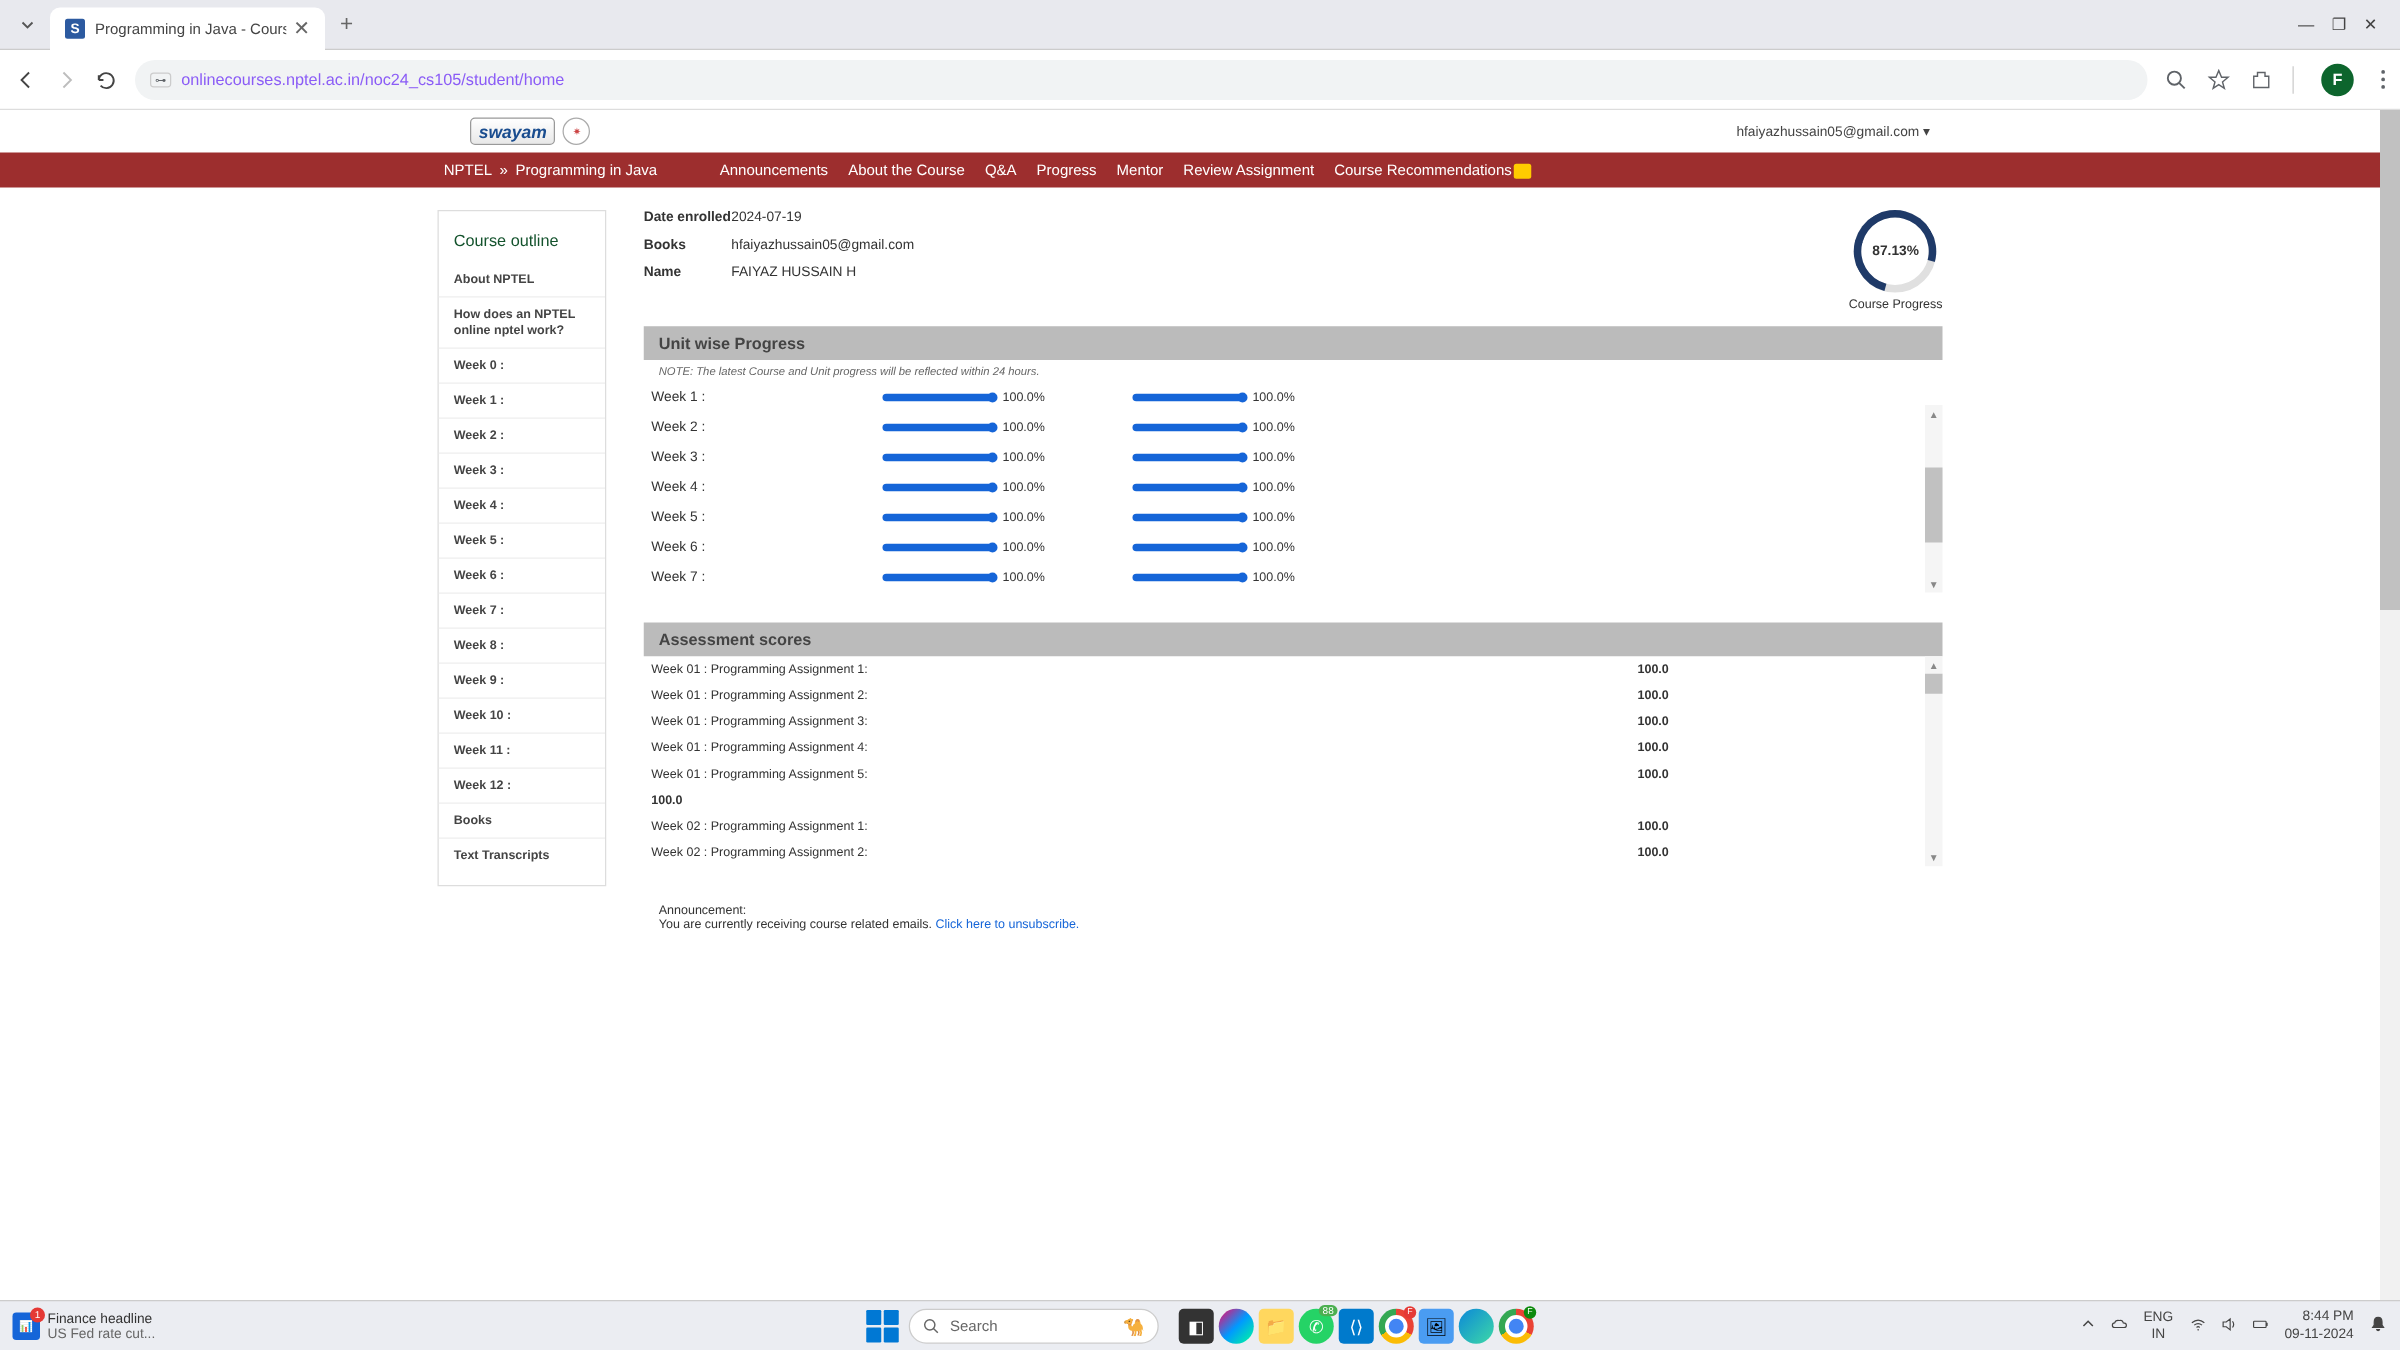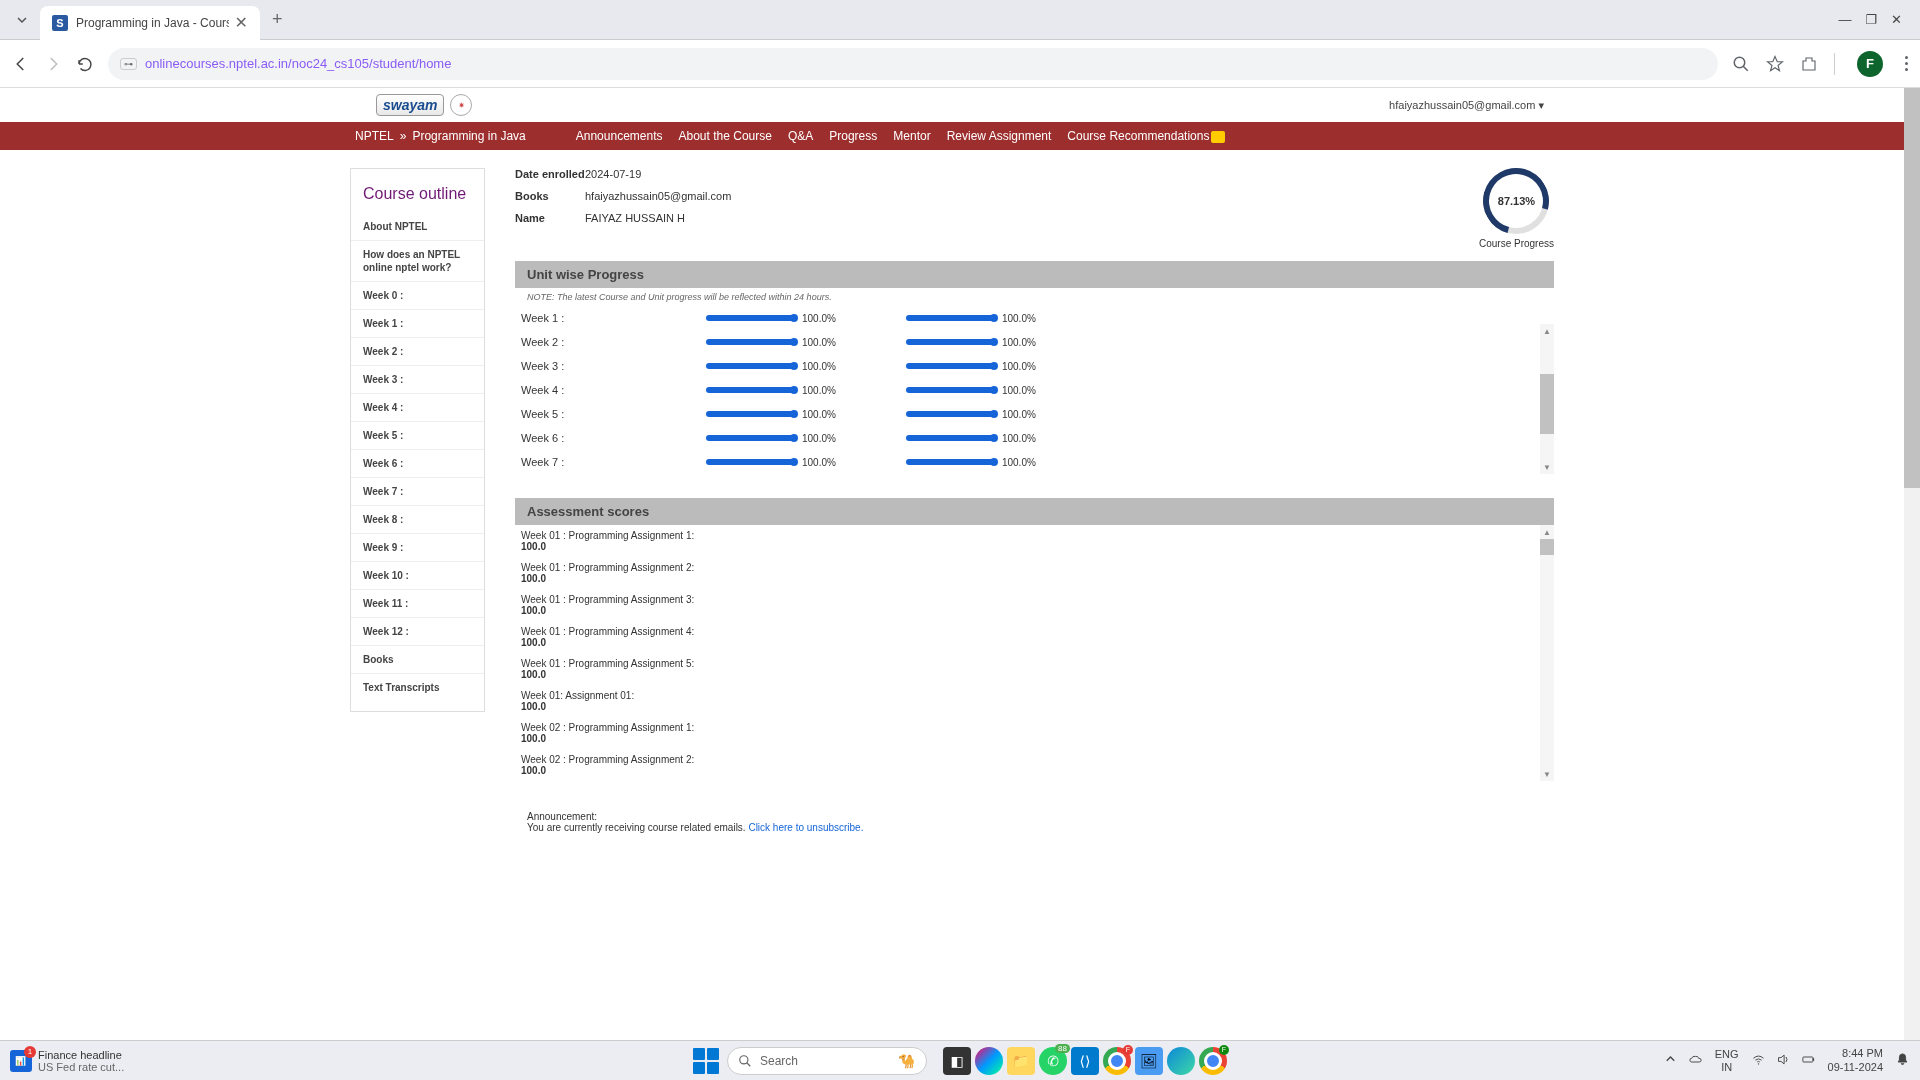--- a/index.html
+++ b/index.html
@@ -48,21 +48,21 @@
     .breadcrumb a { color: #fff; text-decoration: none; }
     .nav-links { display: flex; gap: 16px; margin-left: 50px; }
     .nav-links a { color: #fff; text-decoration: none; cursor: pointer; }
     .new-badge { display: inline-block; width: 14px; height: 12px; background: #ffcc00; border-radius: 2px; margin-left: 2px; vertical-align: middle; }
     
     
     .content-wrap { display: flex; padding: 18px 350px 0 350px; gap: 30px; }
     
     
     .sidebar { width: 135px; border: 1px solid #ddd; padding: 10px 0; background: #fff; align-self: flex-start; }
-    .sidebar-title { font-size: 16px; color: #701a75; padding: 6px 12px 10px 12px; }
+    .sidebar-title { font-size: 13px; color: #14532d; padding: 6px 12px 10px 12px; }
     .sidebar-item { font-size: 10px; font-weight: bold; color: #444; padding: 7px 12px; border-bottom: 1px solid #eee; cursor: pointer; line-height: 1.3; }
     .sidebar-item:last-child { border-bottom: none; }
     
     
     .main-area { flex: 1; }
     
     
     .info-row { display: flex; margin-bottom: 12px; }
     .info-table { flex: 1; }
     .info-item { display: flex; margin-bottom: 10px; font-size: 11px; }
@@ -95,21 +95,21 @@
     .unit-bar::after { content: ''; position: absolute; right: -2px; top: -1px; width: 8px; height: 8px; background: #1565d8; border-radius: 50%; }
     .unit-pct { font-size: 10px; color: #333; }
     
     
     .assess-section { position: relative; }
     .assess-list { position: relative; padding-right: 18px; }
     .assess-scrollbar { position: absolute; right: 0; top: 0; width: 14px; bottom: 0; background: #f5f5f5; }
     .assess-scrollbar .arrow-up { position: absolute; top: 0; width: 14px; height: 14px; display: flex; align-items: center; justify-content: center; font-size: 8px; color: #888; }
     .assess-scrollbar .arrow-down { position: absolute; bottom: 0; width: 14px; height: 14px; display: flex; align-items: center; justify-content: center; font-size: 8px; color: #888; }
     .assess-scrollbar .thumb { position: absolute; top: 14px; width: 14px; height: 16px; background: #c1c1c1; }
-    .assess-row { display: flex; padding: 5px 6px; font-size: 10px; color: #333; flex-direction: column; }
+    .assess-row { display: flex; padding: 5px 6px; font-size: 10px; color: #333; }
     .assess-name { flex: 1; }
     .assess-score { width: 220px; text-align: left; font-weight: bold; }
     
     
     .announce { margin-top: 30px; padding: 0 12px; font-size: 10px; color: #333; }
     .announce-link { color: #1565d8; text-decoration: none; cursor: pointer; }
     
     
     .taskbar { position: fixed; bottom: 0; left: 0; right: 0; height: 40px; background: #ebedf2; display: flex; align-items: center; padding: 0 10px; border-top: 1px solid #ccc; }
     .tb-widget { display: flex; align-items: center; gap: 6px; font-size: 11px; color: #333; cursor: pointer; }
@@ -385,21 +385,20 @@
   </div>
                 <div class="assess-row">
     <span class="assess-name">Week 01 : Programming Assignment 4:</span>
     <span class="assess-score">100.0</span>
   </div>
                 <div class="assess-row">
     <span class="assess-name">Week 01 : Programming Assignment 5:</span>
     <span class="assess-score">100.0</span>
   </div>
                 <div class="assess-row">
-    <span class="assess-name">Week 01: Assignment 01:</span>
     <span class="assess-score">100.0</span>
   </div>
                 <div class="assess-row">
     <span class="assess-name">Week 02 : Programming Assignment 1:</span>
     <span class="assess-score">100.0</span>
   </div>
                 <div class="assess-row">
     <span class="assess-name">Week 02 : Programming Assignment 2:</span>
     <span class="assess-score">100.0</span>
   </div>

